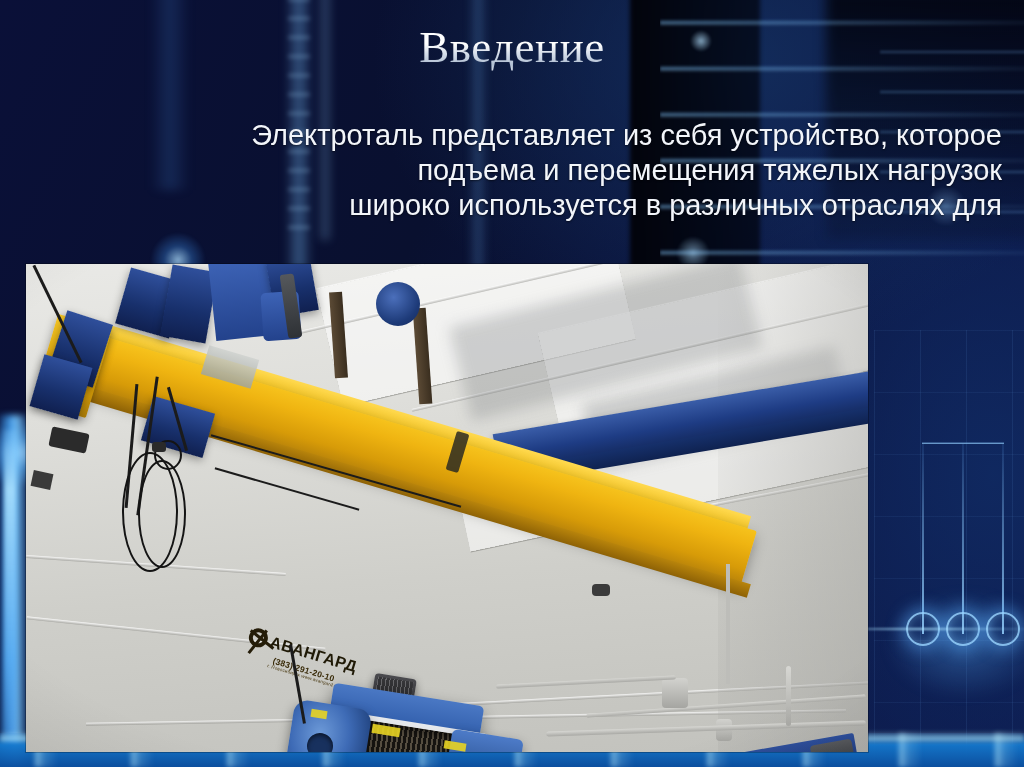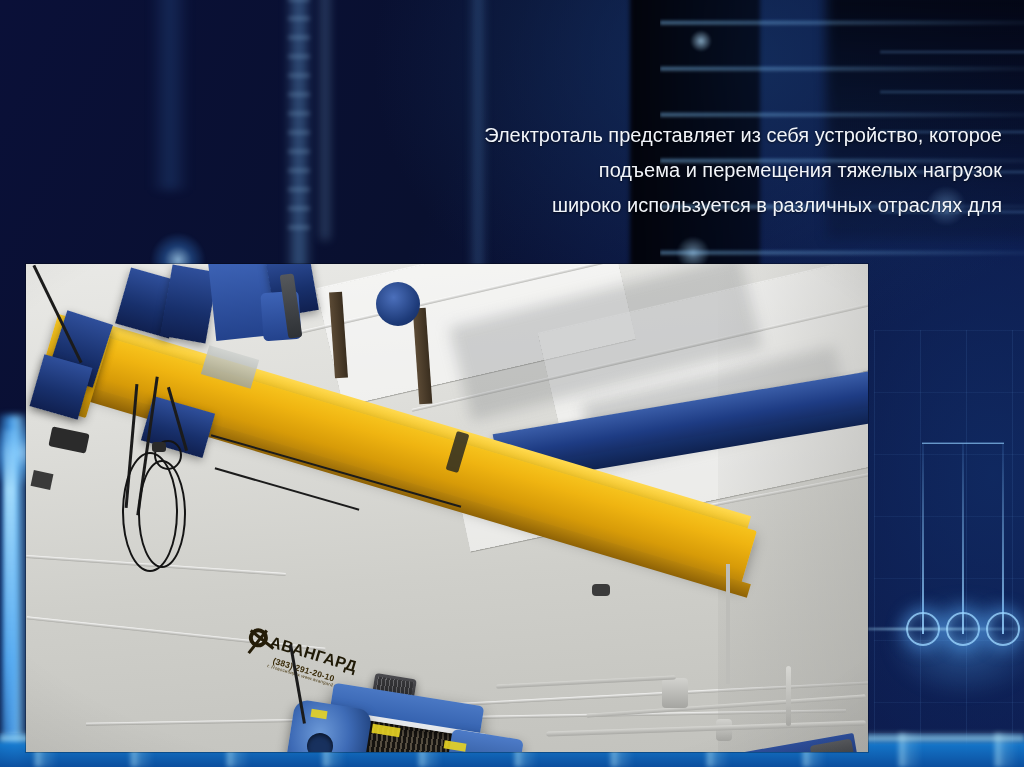--- a/index.html
+++ b/index.html
@@ -151,21 +151,21 @@
     background:linear-gradient(180deg,#ffffff 0%,#ffffff 42%,#c9d4e4 62%,#9fb0c8 82%,#e8eef7 100%);
     -webkit-background-clip:text; background-clip:text;
     -webkit-text-fill-color:transparent; color:transparent;
     text-shadow:0 0 1px rgba(255,255,255,.2);
   }
 
   
   .body-text{
     position:absolute; left:72px; top:118px; width:930px;
     text-align:right;
-    font-size:20px; line-height:35px;
+    font-size:29px; line-height:35px;
     color:#f2f5fa;
     letter-spacing:0px;
     text-shadow:0 1px 2px rgba(0,0,0,.55);
   }
   .body-text .ln{ display:block; white-space:nowrap; }
 
   
   .photo{
     position:absolute; left:26px; top:264px; width:842px; height:488px;
     overflow:hidden; background:#c9c9c6;
@@ -401,20 +401,21 @@
     <div class="c-node" style="left:72px; top:212px;"></div>
     <div class="c-node" style="left:112px; top:212px;"></div>
     <div class="c-hline"></div>
   </div>
   <div class="c-faint-grid"></div>
 
   <div class="bottom-band"></div>
   <div class="bottom-band-streaks"></div>
   <div class="bottom-band-top"></div>
 
+  <div class="title">Введение</div>
 
   <div class="body-text">
     <span class="ln">Электроталь представляет из себя устройство, которое</span>
     <span class="ln">подъема и перемещения тяжелых нагрузок</span>
     <span class="ln">широко используется в различных отраслях для</span>
   </div>
 
   <div class="photo">
 
     <div class="ceil"></div>

